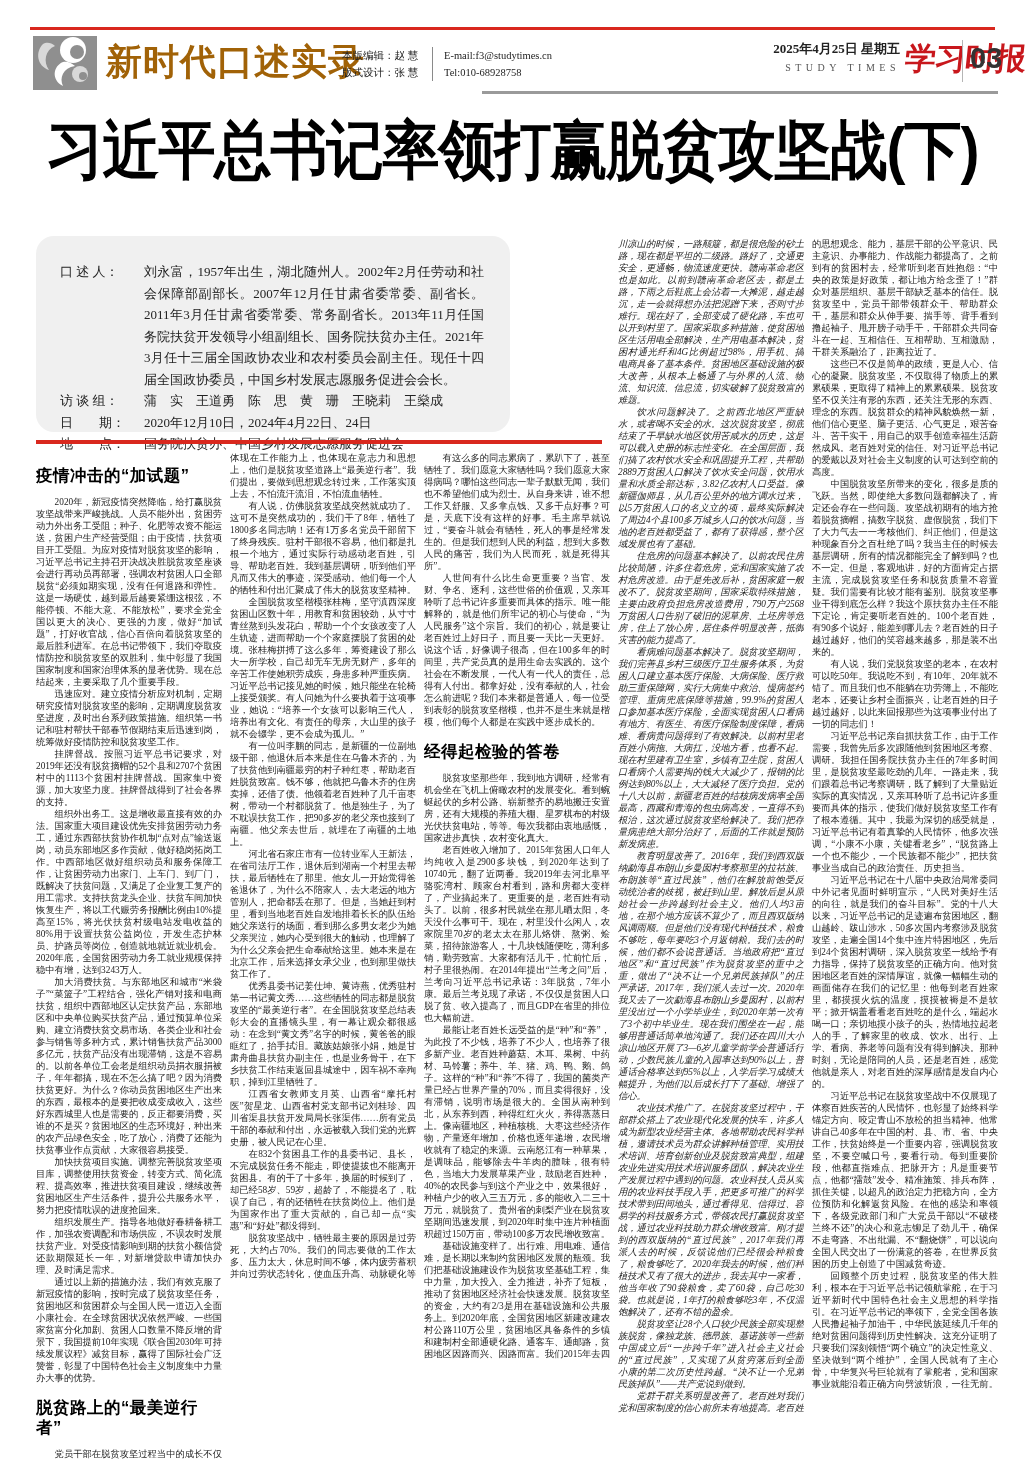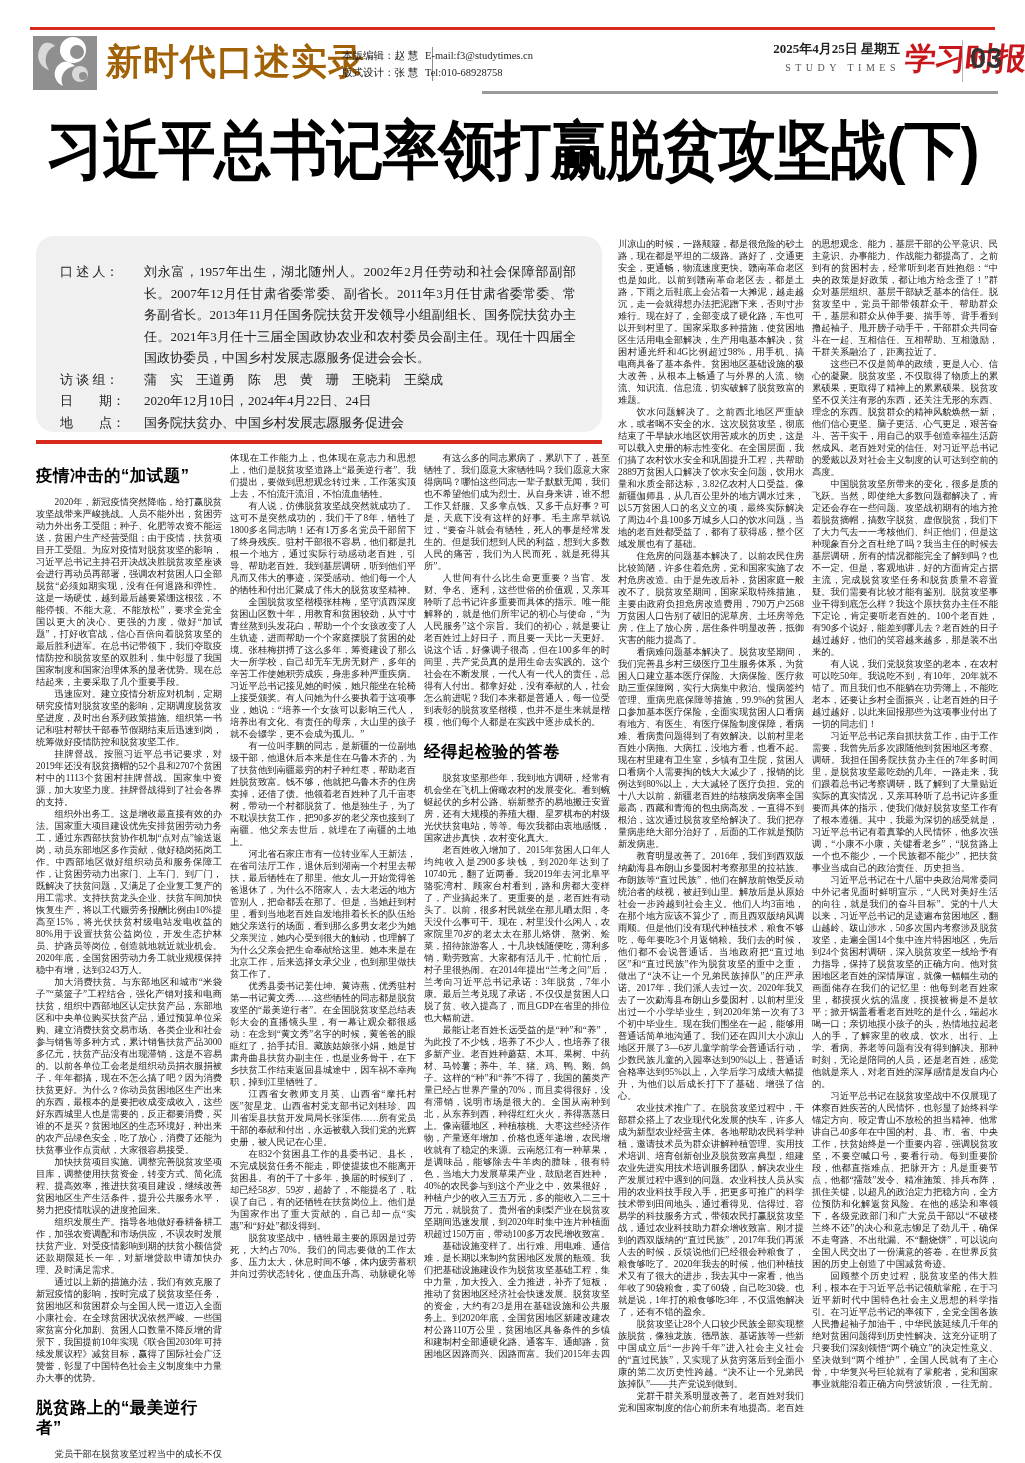--- a/index.html
+++ b/index.html
@@ -7,51 +7,51 @@
         font-family:"Liberation Serif","DejaVu Serif",serif;color:#1a1a1a;}
   .abs{position:absolute;}
   
   #top-red-rule{left:30px;top:27px;width:965px;height:3px;background:#d9281e;}
   #logo-box{left:33px;top:36px;width:64px;height:54px;background:#8f8f8f;}
   #column-title{left:106px;top:38px;font-family:"Liberation Sans","DejaVu Sans",sans-serif;
         font-weight:900;font-size:36px;letter-spacing:1px;color:#a16207;}
   .hdr-small{font-size:10.5px;line-height:17px;color:#222;}
   #editor-block{left:342px;top:47px;}
   #hdr-divider1{left:432px;top:47px;width:1px;height:34px;background:#8a8a8a;}
-  #contact-block{left:425px;top:47px;}
+  #contact-block{left:444px;top:47px;}
   #date-block{left:740px;top:40px;width:160px;text-align:right;}
   #hdr-date{font-weight:bold;font-size:13px;color:#222;}
   #hdr-en{font-size:10px;letter-spacing:4.5px;color:#555;margin-top:4px;}
   #masthead{left:905px;top:38px;font-size:31px;font-weight:900;color:#c8171c;
         font-family:"Liberation Serif","DejaVu Serif",serif;transform:skewX(-6deg);letter-spacing:-1px;}
   #hdr-divider2{left:962px;top:40px;width:1px;height:42px;background:#b5b5b5;}
   #page-num{left:970px;top:42px;font-family:"Liberation Sans","DejaVu Sans",sans-serif;
         font-size:29px;font-weight:600;color:#333;}
   #hdr-gray-rule{left:482px;top:91px;width:516px;height:3px;background:#9a9a9a;}
   
   #headline{left:0;top:108px;width:1025px;text-align:center;
         font-family:"Liberation Sans","DejaVu Sans",sans-serif;font-weight:900;
         font-size:57px;letter-spacing:-1px;color:#000;transform:scaleY(1.12);transform-origin:top;}
   
-  #intro-box{left:36px;top:236px;width:566px;height:196px;background:#f0f0f0;border-radius:18px;
+  #intro-box{left:36px;top:236px;width:474px;height:196px;background:#f0f0f0;border-radius:18px;
         box-sizing:border-box;padding:25px 26px 0 24px;}
   .intro-row{display:flex;font-size:13px;line-height:21.5px;color:#222;}
   .intro-label{flex:0 0 84px;white-space:pre;}
   .intro-text{flex:1;text-align:justify;}
   #box-red-rule{left:36px;top:440px;width:566px;height:4px;background:#d9281e;}
   
   .t-col{position:absolute;width:186px;overflow:hidden;font-size:9.3px;line-height:12px;
         color:#1d1d1d;}
   .para{text-align:justify;text-indent:2em;margin:0;}
   .para.cont{text-indent:0;}
   .subhead{font-family:"Liberation Sans","DejaVu Sans",sans-serif;font-weight:bold;
         font-size:16.5px;line-height:20px;text-align:left;margin:13px 0 11px;color:#000;letter-spacing:0.5px;}
   #col-0,#col-1,#col-2{top:452px;height:1008px;}
   #col-3,#col-4{top:238px;height:1222px;}
-  #col-0{left:36px;} #col-1{left:230px;} #col-2{left:424px;} #col-3{left:618px;} #col-4{left:812px;}
+  #col-0{left:36px;} #col-1{left:230px;} #col-2{left:424px;} #col-3{left:618px;font-style:italic;} #col-4{left:812px;}
 </style>
 </head>
 <body>
 
 <div id="page">
   <div class="abs" id="top-red-rule"></div>
 
   <div class="abs" id="logo-box">
     <svg width="64" height="54" viewBox="0 0 64 54">
       <rect x="0" y="0" width="64" height="54" fill="#8f8f8f"></rect>

